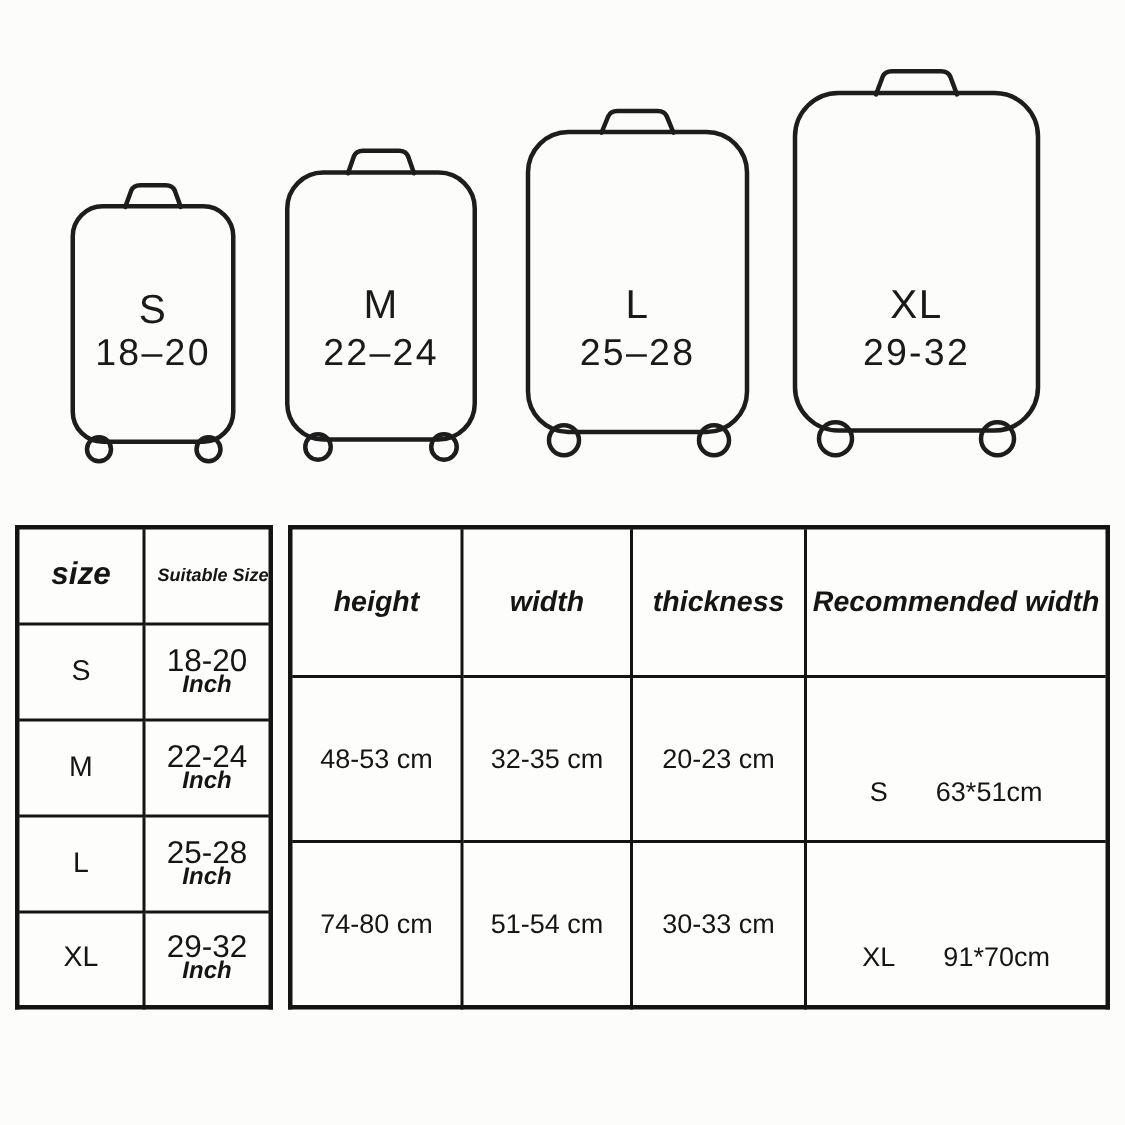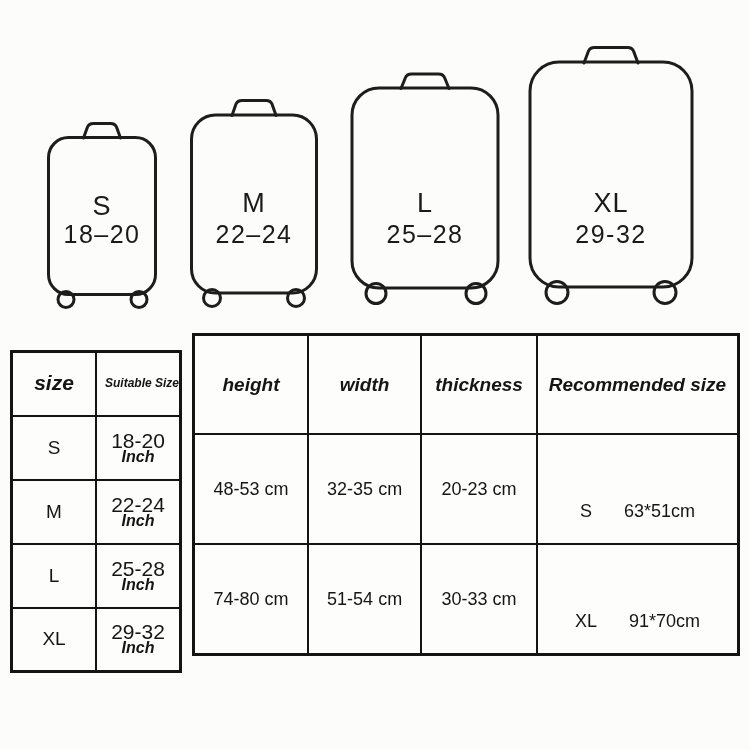--- a/index.html
+++ b/index.html
@@ -68,21 +68,21 @@
   #size-table td.szletter { font-size: 19px; font-weight: 400; }
   #size-table .range-line { font-size: 21px; line-height: 19px; }
   #size-table .unit-line {
     font-size: 16px;
     font-weight: 700;
     font-style: italic;
     line-height: 16px;
     margin-top: -1px;
   }
 
-  #dim-table { left: 192px; top: 333px; width: 548px; height: 323px; }
+  #dim-table { left: 192px; top: 350px; width: 548px; height: 323px; }
   #dim-table tr.hdr { height: 61px; }
   #dim-table tr.row { height: 65px; }
   #dim-table th {
     font-style: italic;
     font-weight: 700;
     font-size: 19px;
   }
   #dim-table td { font-size: 18px; }
   .rec {
     display: flex;
@@ -188,21 +188,21 @@
       <col style="width:21%">
       <col style="width:20.8%">
       <col style="width:21.2%">
       <col style="width:37%">
     </colgroup>
     <tbody>
         <tr class="hdr">
       <th>height</th>
       <th>width</th>
       <th>thickness</th>
-      <th>Recommended size</th>
+      <th>Recommended width</th>
     </tr>
     <tr class="row">
       <td>48-53 cm</td>
       <td>32-35 cm</td>
       <td>20-23 cm</td>
       <td>
         <div class="rec">
           <span class="rec-letter">S</span>
           <span class="rec-size">63*51cm</span>
         </div>

